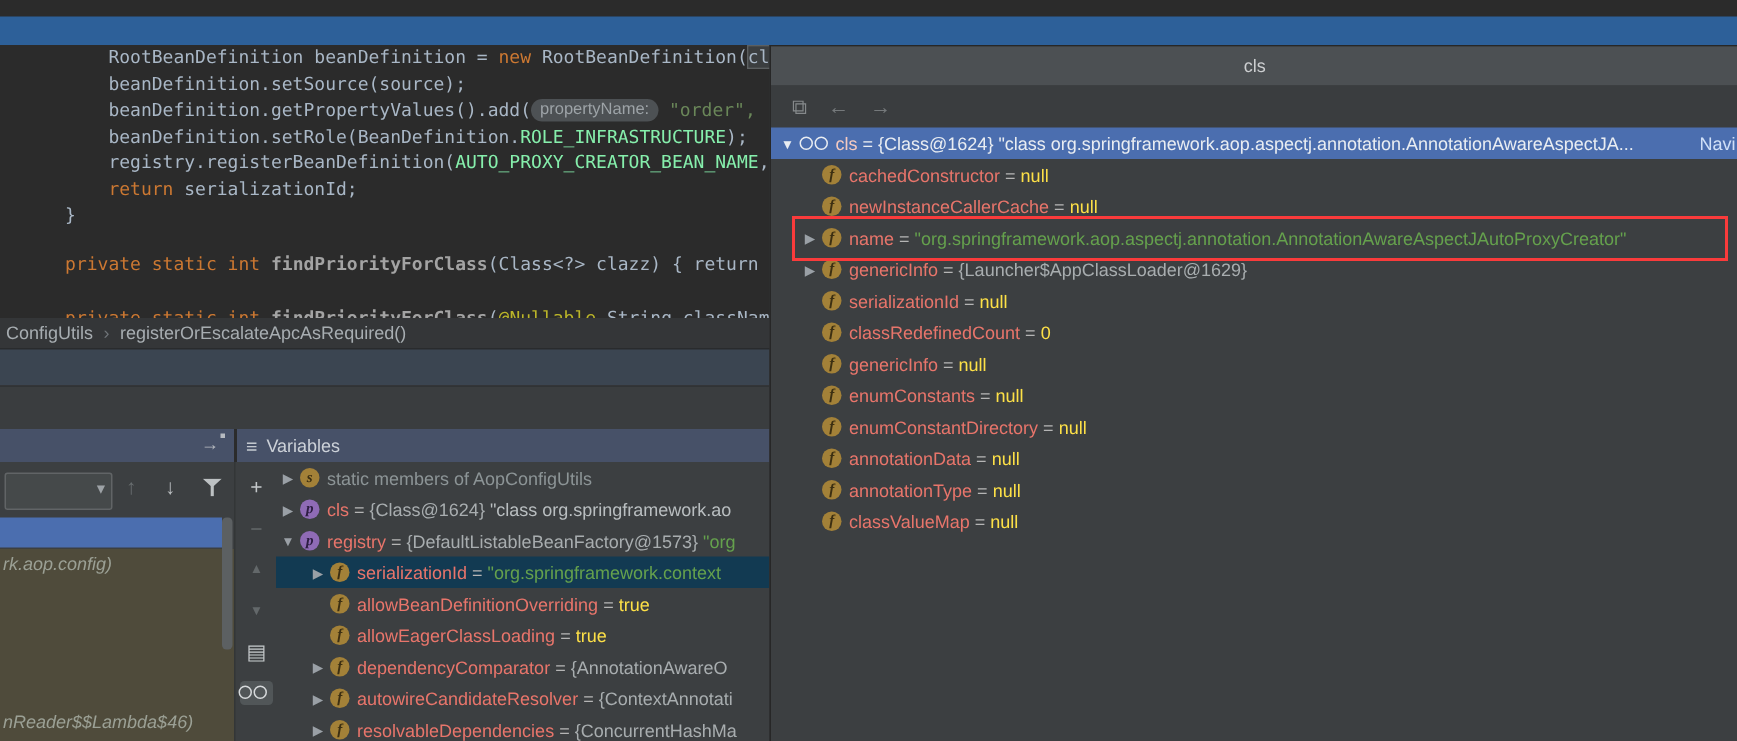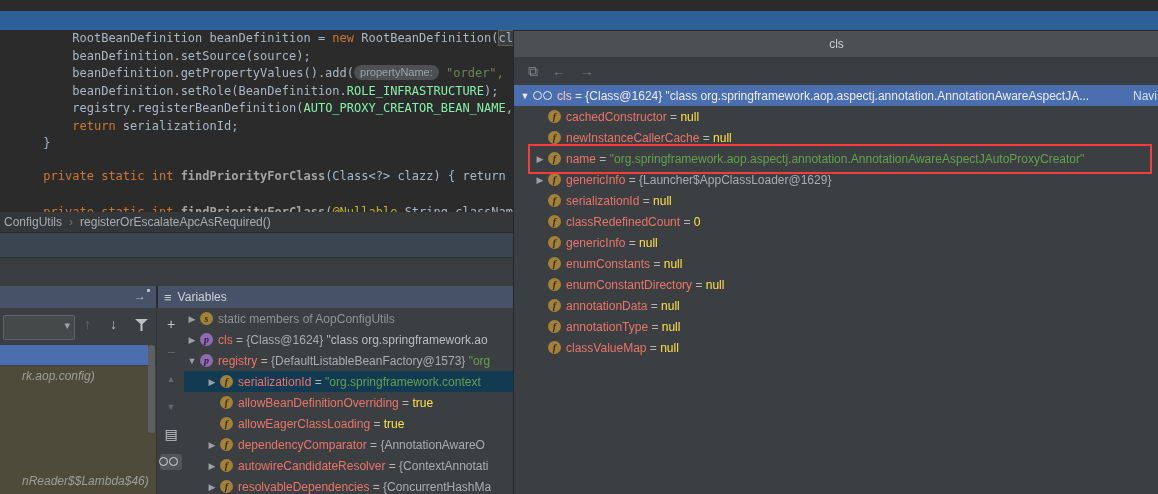--- a/index.html
+++ b/index.html
@@ -39,21 +39,21 @@
   .icon-hamburger{margin:0 6px 0 6px;color:#c3c8cf;font-size:13px;}
   
   .frames-pane{position:absolute;left:0;top:308px;width:156px;height:186px;background:#3c3f41;overflow:hidden;}
   .combo{position:absolute;left:3px;top:7px;width:70px;height:23px;background:#45494a;
          border:1px solid #616466;border-radius:2px;}
   .combo-arrow{position:absolute;right:4px;top:3px;color:#9da2a6;font-size:11px;}
   .ftool{position:absolute;top:8px;font-size:14px;}
   .frame-sel{position:absolute;left:0;top:37px;width:148px;height:20px;background:#4b6eaf;}
   .lib-block{position:absolute;left:0;top:58px;width:156px;height:128px;background:#4f4b3b;}
   .lib-row{position:absolute;left:2px;width:154px;height:21px;line-height:21px;white-space:nowrap;overflow:hidden;
-           color:#9ba095;font-style:italic;margin-left:20px;}
+           color:#9ba095;font-style:italic;}
   .fscroll{position:absolute;left:148px;top:37px;width:7px;height:88px;background:#5c6062;border-radius:3px;}
   
   .wstrip{position:absolute;left:156px;top:308px;width:28px;height:186px;background:#3c3f41;border-left:1px solid #333637;}
   .wicon{position:absolute;left:0;width:28px;text-align:center;color:#c3c7c9;font-size:14px;}
   .wicon.dis{color:#63686a;}
   .wicon.small{font-size:9px;}
   .wglass-box{position:absolute;left:3px;top:146px;width:22px;height:16px;background:#515658;border-radius:3px;
               display:flex;align-items:center;justify-content:center;color:#d6d9db;}
   
   .vars-pane{position:absolute;left:184px;top:308px;width:329px;height:186px;background:#3c3f41;overflow:hidden;}

